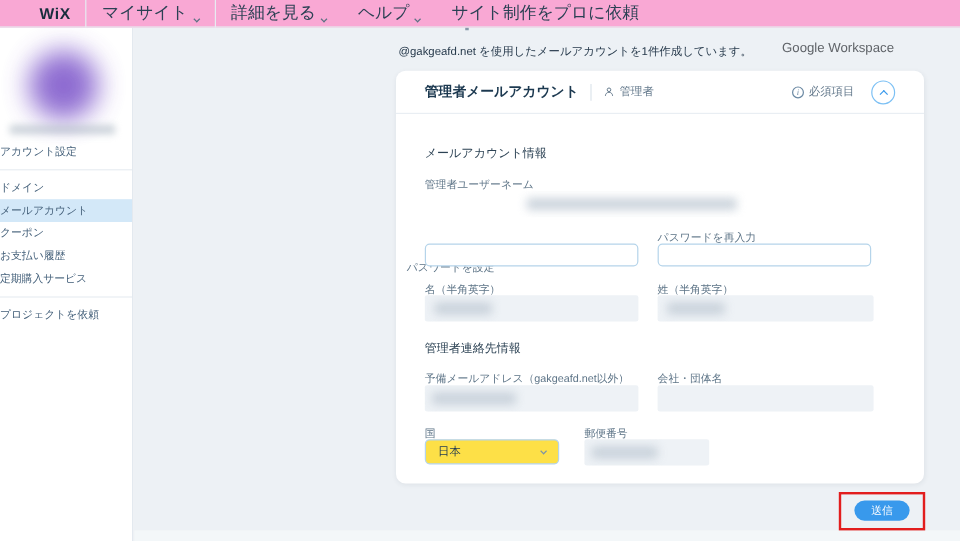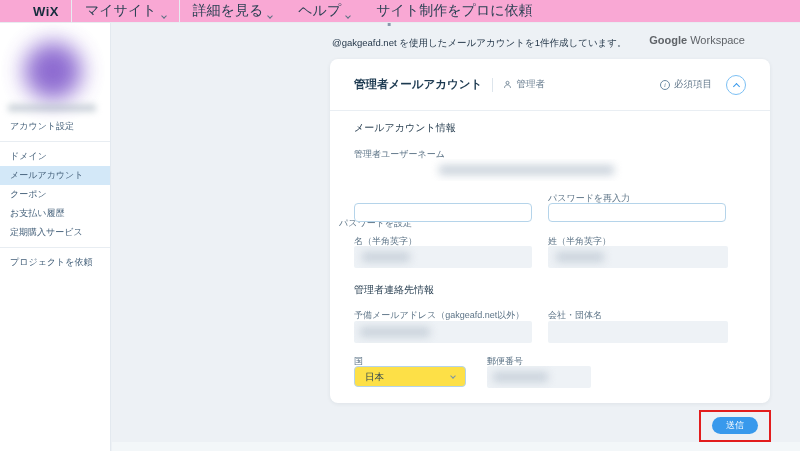--- a/index.html
+++ b/index.html
@@ -32,39 +32,39 @@
   }
   .avatar-blob {
     position:absolute; left:24px; top:19px; width:58px; height:58px;
     border-radius:50%; background:#7a52c9; filter:blur(11px); opacity:.85;
   }
   .name-blur {
     position:absolute; left:8px; top:81px; width:88px; height:8px;
     background:#a9b5c1; filter:blur(3px); opacity:.55; border-radius:2px;
   }
   .side-menu { position:absolute; top:94px; left:0; right:0; font-size:9px; color:#44607a; }
-  .side-item { height:19px; line-height:19px; padding-left:10px; cursor:pointer; white-space:nowrap; }
+  .side-item { height:19px; line-height:19px; cursor:pointer; white-space:nowrap; }
   .side-item.selected { background:#d3e8f8; }
   .side-divider { border-top:1px solid #e8edf2; margin:5px 0; }
   
   .page-title {
     position:absolute; left:331px; top:3px; z-index:1;
     font-size:21px; font-weight:bold; color:#8799ab; letter-spacing:.3px;
   }
   .page-subtitle { position:absolute; left:332px; top:37px; font-size:9.5px; color:#26394b; }
   .brand { position:absolute; top:34px; right:55px; font-size:11px; color:#5f6368; }
-  .brand .b1 { font-weight:bold; margin-right:3px; }
+  .brand .b1 { font-weight:normal; margin-right:3px; }
   
   .card {
     position:absolute; left:330px; top:59px; width:440px; height:344px;
     background:#ffffff; border-radius:8px;
     box-shadow:0 1px 4px rgba(22,45,61,.07);
   }
   .card-header {
-    height:52px; border-bottom:1px solid #e9eef3;
+    height:36px; border-bottom:1px solid #e9eef3;
     display:flex; align-items:center; padding:0 24px;
   }
   .card-title { font-size:11.5px; font-weight:bold; color:#1c3950; }
   .vdiv { width:1px; height:14px; background:#dde5ec; margin:0 10px; }
   .role-badge { font-size:9.5px; color:#64798c; display:flex; align-items:center; gap:4px; }
   .hd-spacer { flex:1; }
   .required { font-size:9.5px; color:#64798c; display:flex; align-items:center; gap:4px;font-family:Liberation Serif, serif; }
   .info-icon {
     width:10px; height:10px; border:1px solid #6b89a3; border-radius:50%;
     font-size:7px; line-height:8px; text-align:center; color:#6b89a3; font-style:italic;

